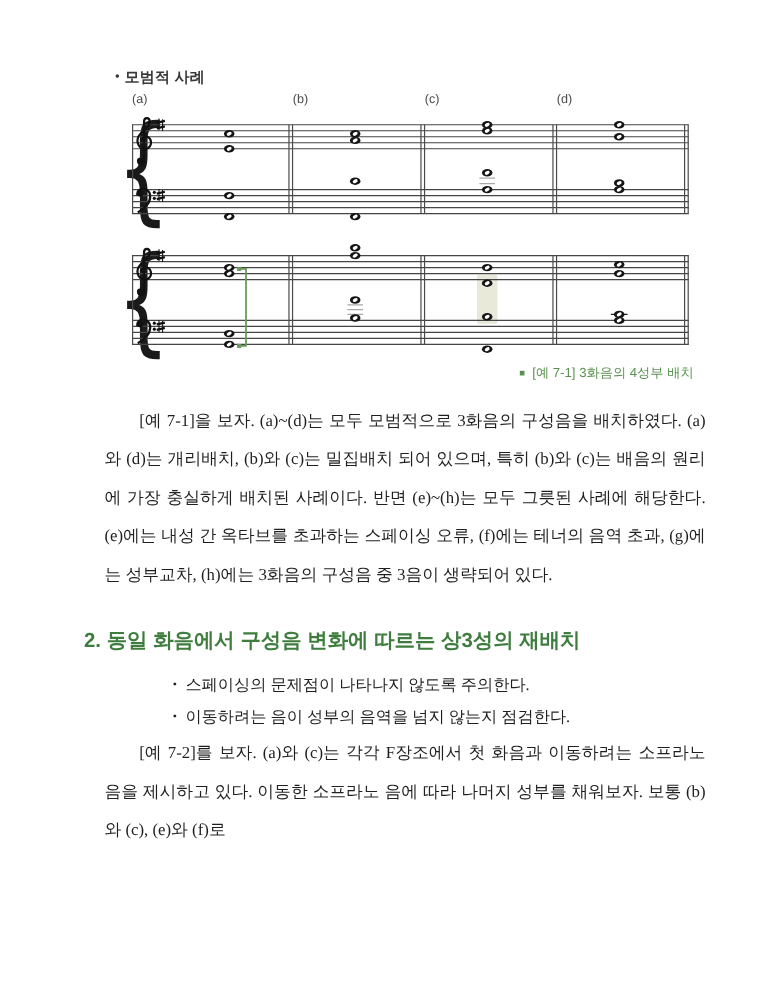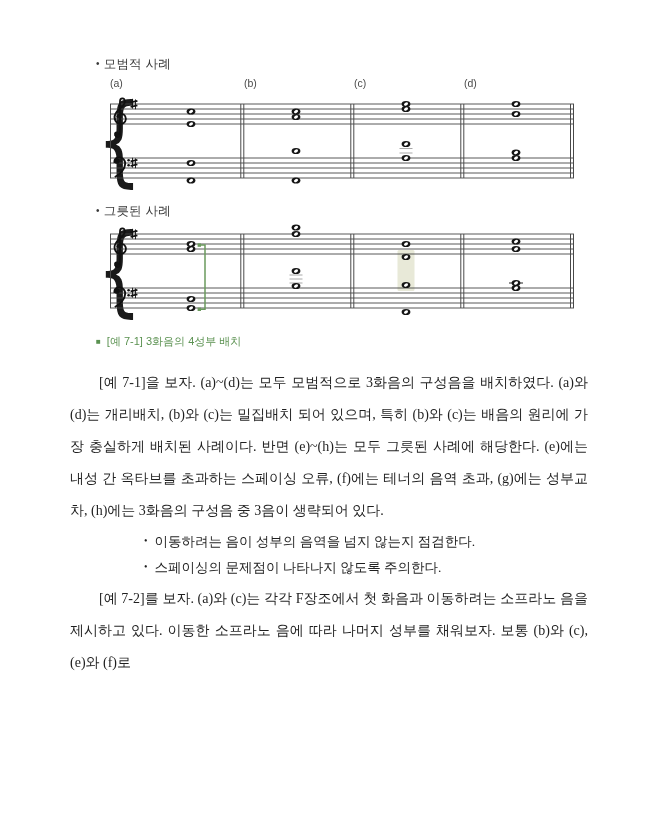--- a/index.html
+++ b/index.html
@@ -10,41 +10,41 @@
     color: #222;
     position: relative;
     overflow: hidden;
   }
   .page { position: relative; width: 650px; height: 838px; background: #fff; }
 
   
   .music-figure { position: relative; margin: 56px 0 0 96px; width: 482px; }
   .case-label {
     font-family: "Liberation Sans", "DejaVu Sans", sans-serif;
-    font-size: 12.5px; font-weight: normal; color: #3a3a3a;
+    font-size: 12.5px; font-weight: bold; color: #3a3a3a;
     margin-bottom: 4px; letter-spacing: 0.2px;
   }
   .case-label .marker { font-size: 10px; margin-right: 4px; position: relative; top: -1px; }
   .measure-labels { position: relative; height: 17px; width: 482px;
     font-family: "Liberation Sans", "DejaVu Sans", sans-serif;
     font-size: 10.5px; color: #4a4a4a; }
   .measure-labels span { position: absolute; top: 0; white-space: nowrap; }
   .ml-0 { left: 14px; } .ml-1 { left: 148px; } .ml-2 { left: 258px; } .ml-3 { left: 368px; }
   .staff-svg { display: block; }
   .figure-gap { height: 9px; }
   .figure-caption {
-    margin-top: 10px; text-align: left;
+    margin-top: 0; text-align: right;
     font-family: "Liberation Sans", "DejaVu Sans", sans-serif;
     font-size: 11px; color: #5a9150;
   }
   .figure-caption .cap-marker { font-size: 8px; margin-right: 6px; position: relative; top: -1px; }
 
   
   .body-text { margin: 18px 62px 0 70px; font-size: 14px; line-height: 2.28; text-align: justify; color: #1f1f1f; }
-  .para { text-align: justify; }
+  .para { text-align: justify; margin-left: 17px; }
   .indent { text-indent: 29px; }
   .section-heading {
     font-family: "Liberation Sans", "DejaVu Sans", sans-serif;
     font-size: 17px; font-weight: bold; color: #3e7d3e;
     margin: 26px 0 13px 0; line-height: 1.4; text-align: left;
   }
   .checklist { list-style: none; margin: 2px 0 2px 74px; line-height: 1.95; font-size: 13.5px; }
   .checklist li .li-marker { font-size: 10px; margin-right: 7px; position: relative; top: -2px; }
 </style>
 </head>
@@ -145,23 +145,20 @@
       <g>
         <use href="#wn" x="420" y="10"></use>
         <use href="#wn" x="420" y="20"></use>
         <use href="#wn" x="420" y="58.5"></use>
         <use href="#wn" x="420" y="64"></use>
       </g>
     </svg>
 
     <div class="figure-gap"></div>
 
-    <div class="case-label">
-      <span class="marker">•</span><span>그릇된 사례</span>
-    </div>
 
 
     <svg class="staff-svg" viewBox="0 0 482 100" width="482" height="100">
       <g transform="translate(1,0)">
         <text x="0" y="80" font-size="98" font-family="DejaVu Sans, sans-serif" fill="#1a1a1a" transform="scale(0.72,1)">{</text>
       </g>
 
       <rect x="301.5" y="26" width="17" height="41" rx="1.5" fill="#e8e9d8"></rect>
 
       <use href="#stafflines"></use>
@@ -206,23 +203,24 @@
     </svg>
 
     <div class="figure-caption">
       <span class="cap-marker">■</span><span>[예 7-1] 3화음의 4성부 배치</span>
     </div>
   </div>
 
   <div class="body-text">
     <p class="para indent">[예 7-1]을 보자. (a)~(d)는 모두 모범적으로 3화음의 구성음을 배치하였다. (a)와 (d)는 개리배치, (b)와 (c)는 밀집배치 되어 있으며, 특히 (b)와 (c)는 배음의 원리에 가장 충실하게 배치된 사례이다. 반면 (e)~(h)는 모두 그릇된 사례에 해당한다. (e)에는 내성 간 옥타브를 초과하는 스페이싱 오류, (f)에는 테너의 음역 초과, (g)에는 성부교차, (h)에는 3화음의 구성음 중 3음이 생략되어 있다.</p>
 
+    <h2 class="section-heading">2. 동일 화음에서 구성음 변화에 따르는 상3성의 재배치</h2>
 
 
     <ul class="checklist">
+      <li><span class="li-marker">•</span><span>스페이싱의 문제점이 나타나지 않도록 주의한다.</span></li>
       <li><span class="li-marker">•</span><span>이동하려는 음이 성부의 음역을 넘지 않는지 점검한다.</span></li>
-      <li><span class="li-marker">•</span><span>스페이싱의 문제점이 나타나지 않도록 주의한다.</span></li>
     </ul>
 
     <p class="para indent">[예 7-2]를 보자. (a)와 (c)는 각각 F장조에서 첫 화음과 이동하려는 소프라노 음을 제시하고 있다. 이동한 소프라노 음에 따라 나머지 성부를 채워보자. 보통 (b)와 (c), (e)와 (f)로</p>
   </div>
 
 </div>
 
 </body></html>

